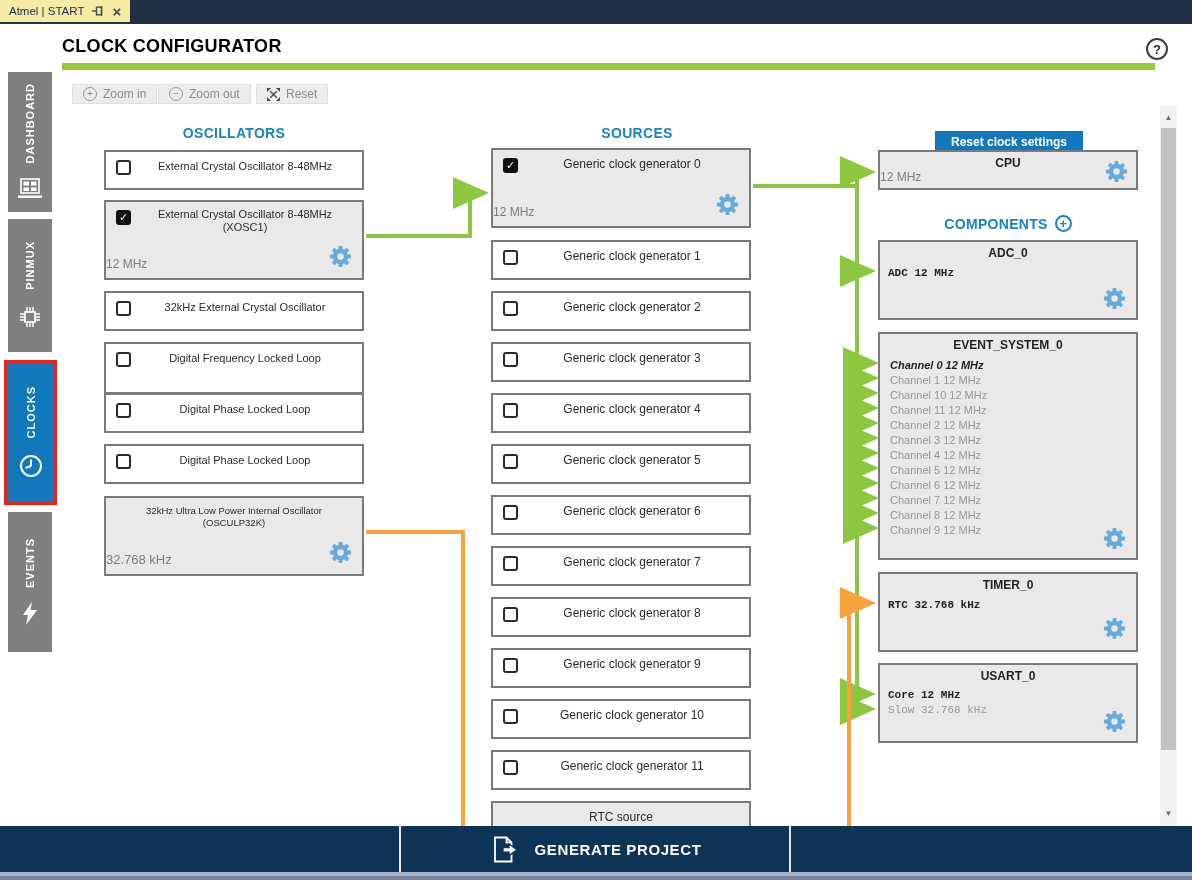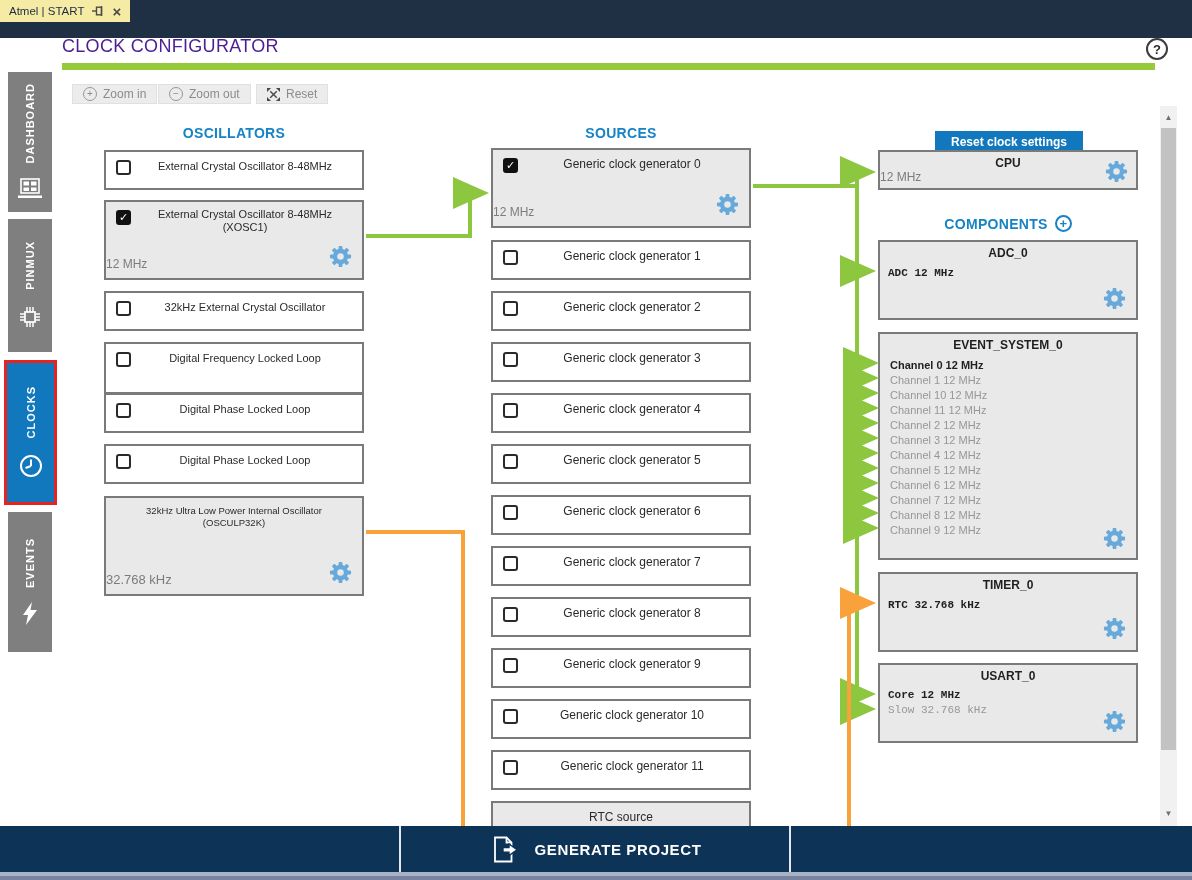--- a/index.html
+++ b/index.html
@@ -1,29 +1,29 @@
 <!DOCTYPE html>
 <html><head>
 <meta charset="utf-8">
 <style>
   html,body{margin:0;padding:0;width:1192px;height:880px;overflow:hidden;background:#fff;
     font-family:"Liberation Sans","DejaVu Sans",sans-serif;position:relative;}
   *{box-sizing:border-box;}
 
   
-  .topbar{position:absolute;left:0;top:0;width:1192px;height:38px;background:#203044;z-index:30;}
+  .topbar{position:absolute;left:0;top:0;width:1192px;height:24px;background:#203044;z-index:30;}
   .doc-tab{position:absolute;left:0;top:0;height:22px;display:inline-flex;align-items:center;
     gap:8px;background:#f6eba4;padding:0 9px;cursor:pointer;}
   .doc-tab .ttl{font-size:11.5px;color:#1d2c42;}
   .doc-tab .ic{display:inline-flex;align-items:center;color:#4a4a4a;}
   .doc-tab .x{font-size:15px;line-height:1;color:#4a4a4a;font-weight:bold;}
 
   
-  .page-title{position:absolute;left:62px;top:36px;font-size:18px;font-weight:normal;
-    color:#4c1d95;letter-spacing:.3px;}
+  .page-title{position:absolute;left:62px;top:36px;font-size:18px;font-weight:bold;
+    color:#000000;letter-spacing:.3px;}
   .help{position:absolute;left:1146px;top:38px;width:22px;height:22px;border:2px solid #3c3c3c;
     border-radius:50%;display:flex;align-items:center;justify-content:center;font-size:13px;
     font-weight:bold;color:#2a2a2a;cursor:pointer;}
   .rule{position:absolute;left:62px;top:63px;width:1093px;height:7px;background:#97c93d;}
 
   
   .tbtn{position:absolute;top:84px;height:20px;display:inline-flex;align-items:center;gap:6px;
     background:#ececec;border:1px solid #e0e0e0;padding:0 10px;font-size:12px;color:#8c8c8c;cursor:pointer;}
   .circ{width:14px;height:14px;border:1px solid #969696;border-radius:50%;display:flex;
     align-items:center;justify-content:center;font-size:10px;color:#8c8c8c;line-height:1;}
@@ -48,21 +48,21 @@
     font-weight:normal;color:#2a2a2a;line-height:13px;}
   .blabel.full{left:4px;}
   .blabel.small{font-size:9.5px;line-height:12px;top:7px;}
   .freq{position:absolute;bottom:7px;left:0;right:8px;text-align:left;font-size:12px;color:#7c7c7c;}
   .gear{position:absolute;right:10px;bottom:10px;width:23px;height:23px;cursor:pointer;}
   .btitle{position:absolute;top:4px;left:0;right:0;text-align:center;font-weight:bold;
     font-size:12px;color:#1f1f1f;}
   .inlab{position:absolute;left:8px;font-size:11px;font-weight:bold;color:#1f1f1f;font-family:Liberation Mono, monospace;}
   .inlab.dim{font-weight:normal;color:#979797;}
   .es-row{position:absolute;left:10px;right:10px;height:15px;line-height:15px;font-size:11px;color:#979797;}
-  .es-row.active{color:#1f1f1f;font-weight:bold;}
+  .es-row.active{color:#1f1f1f;font-weight:bold;font-style:italic;}
   .reset-btn{position:absolute;left:935px;top:120px;width:148px;height:21px;background:#1178be;
     color:#fff;font-weight:bold;font-size:12px;display:flex;align-items:center;justify-content:center;
     cursor:pointer;margin-top:11px;}
   .comp-head{position:absolute;left:878px;top:215px;width:260px;display:flex;align-items:center;
     justify-content:center;gap:7px;}
   .comp-head .txt{font-weight:bold;font-size:14px;color:#1583c5;letter-spacing:.3px;}
   .comp-head .pl{width:17px;height:17px;border:2px solid #1583c5;border-radius:50%;display:flex;
     align-items:center;justify-content:center;color:#1583c5;font-size:13px;font-weight:bold;
     line-height:1;cursor:pointer;}
 
@@ -223,39 +223,39 @@
 </div>
 <div class="box" style="left:104px;top:393px;width:260px;height:40px">
   <span class="cb"></span>
   <span class="blabel">Digital Phase Locked Loop</span>
 </div>
 <div class="box" style="left:104px;top:444px;width:260px;height:40px">
   <span class="cb"></span>
   <span class="blabel">Digital Phase Locked Loop</span>
 </div>
 
-<div class="box gray" style="left:104px;top:496px;width:260px;height:100px">
+<div class="box gray" style="left:104px;top:496px;width:260px;height:80px">
   <span class="blabel full small">
     <span>32kHz Ultra Low Power Internal Oscillator</span><br>
     <span>(OSCULP32K)</span>
   </span>
   <span class="freq" style="font-size:13px">32.768 kHz</span>
   <svg class="gear" viewBox="0 0 24 24">
       <g fill="#66a9da">
     <rect x="10" y="1" width="4" height="22" rx="1"></rect>
         <rect x="10" y="1" width="4" height="22" rx="1" transform="rotate(45 12 12)"></rect>
     <rect x="10" y="1" width="4" height="22" rx="1" transform="rotate(90 12 12)"></rect>
         <rect x="10" y="1" width="4" height="22" rx="1" transform="rotate(135 12 12)"></rect>
     <circle cx="12" cy="12" r="8"></circle>
         <circle cx="12" cy="12" r="3.4" fill="#e9e9e9"></circle>
       </g>
     </svg>
 </div>
 
-<div class="colhead" style="left:491px;top:125px;width:260px">SOURCES</div>
+<div class="colhead" style="left:507px;top:125px;width:260px">SOURCES</div>
 
 <div class="box gray" style="left:491px;top:148px;width:260px;height:80px">
   <span class="cb checked">
       <span class="mark">✓</span>
     </span>
   <span class="blabel" style="font-size:12px">Generic clock generator 0</span>
   <span class="freq">12 MHz</span>
   <svg class="gear" viewBox="0 0 24 24">
       <g fill="#66a9da">
     <rect x="10" y="1" width="4" height="22" rx="1"></rect>

